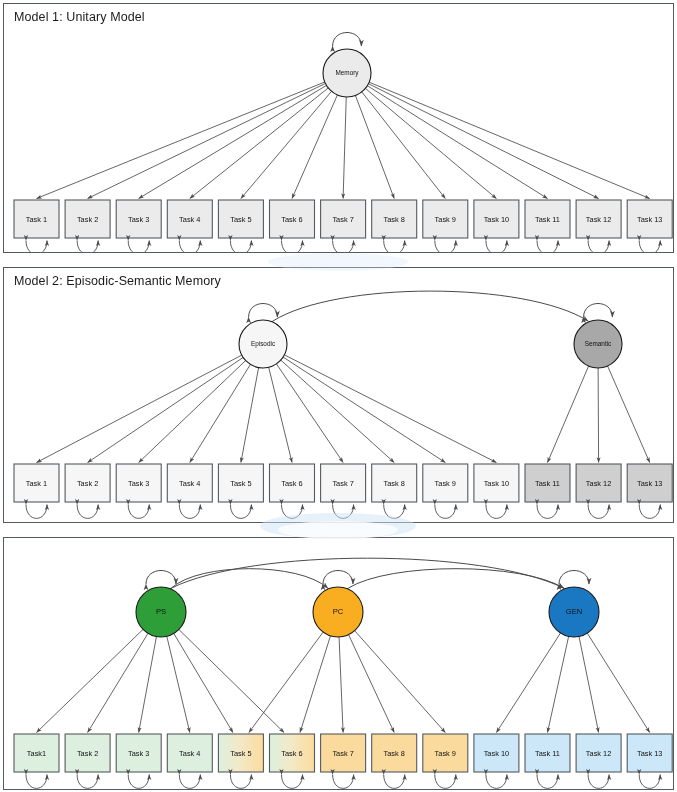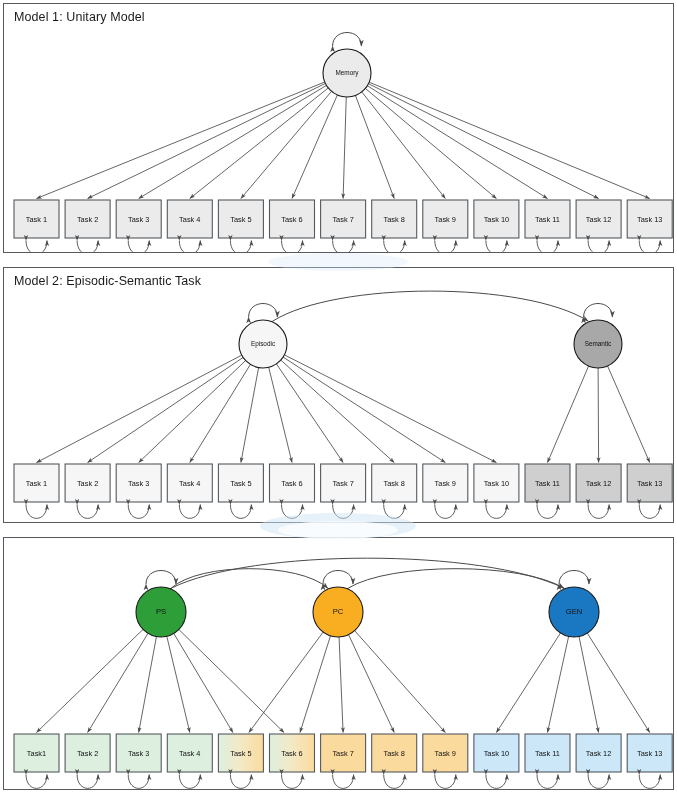--- a/index.html
+++ b/index.html
@@ -166,21 +166,21 @@
         <path d="M635.2,236.5 C635.2,255 656.2,255 656.2,236.5" fill="none" stroke="#4a4a4a" stroke-width="0.9" marker-start="url(#m1-arrow)" marker-end="url(#m1-arrow)"></path>
         <path d="M328.6,42 C328.6,24 357.4,24 357.4,42" fill="none" stroke="#4a4a4a" stroke-width="1" marker-start="url(#m1-arrow)" marker-end="url(#m1-arrow)"></path>
         <g>
           <circle cx="343" cy="69" r="24" fill="#ebebeb" stroke="#1a1a1a" stroke-width="1.1"></circle>
           <text x="343" y="71.4" text-anchor="middle" class="nodelbl-sm">Memory</text>
         </g>
       </svg>
   </div>
 
   <div class="panel panel-2">
-    <div class="panel-title">Model 2: Episodic-Semantic Task</div>
+    <div class="panel-title">Model 2: Episodic-Semantic Memory</div>
     <svg id="svg2" width="671" height="260" viewBox="0 0 671 260">
         <defs>
           <marker id="m2-arrow" markerWidth="7" markerHeight="7" refX="6.2" refY="2.6" orient="auto" markerUnits="strokeWidth">
             <path d="M0,0.2 L6.6,2.6 L0,5.0 L1.7,2.6 Z" fill="#4a4a4a"></path>
           </marker>
           <linearGradient id="m2-gog" x1="0" y1="0" x2="1" y2="0">
             <stop offset="0%" stop-color="#ddf0df"></stop>
             <stop offset="48%" stop-color="#f3e9c6"></stop>
             <stop offset="100%" stop-color="#fbdb9d"></stop>
           </linearGradient>

